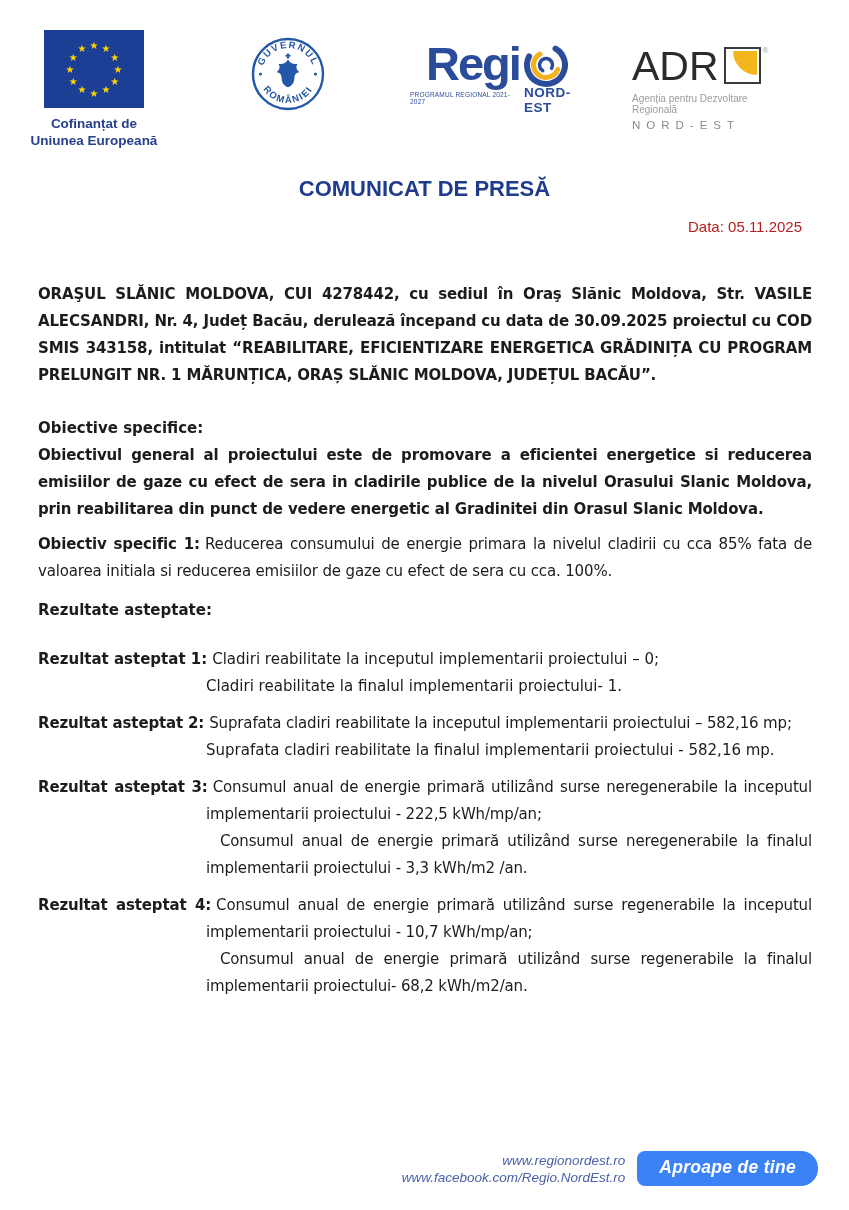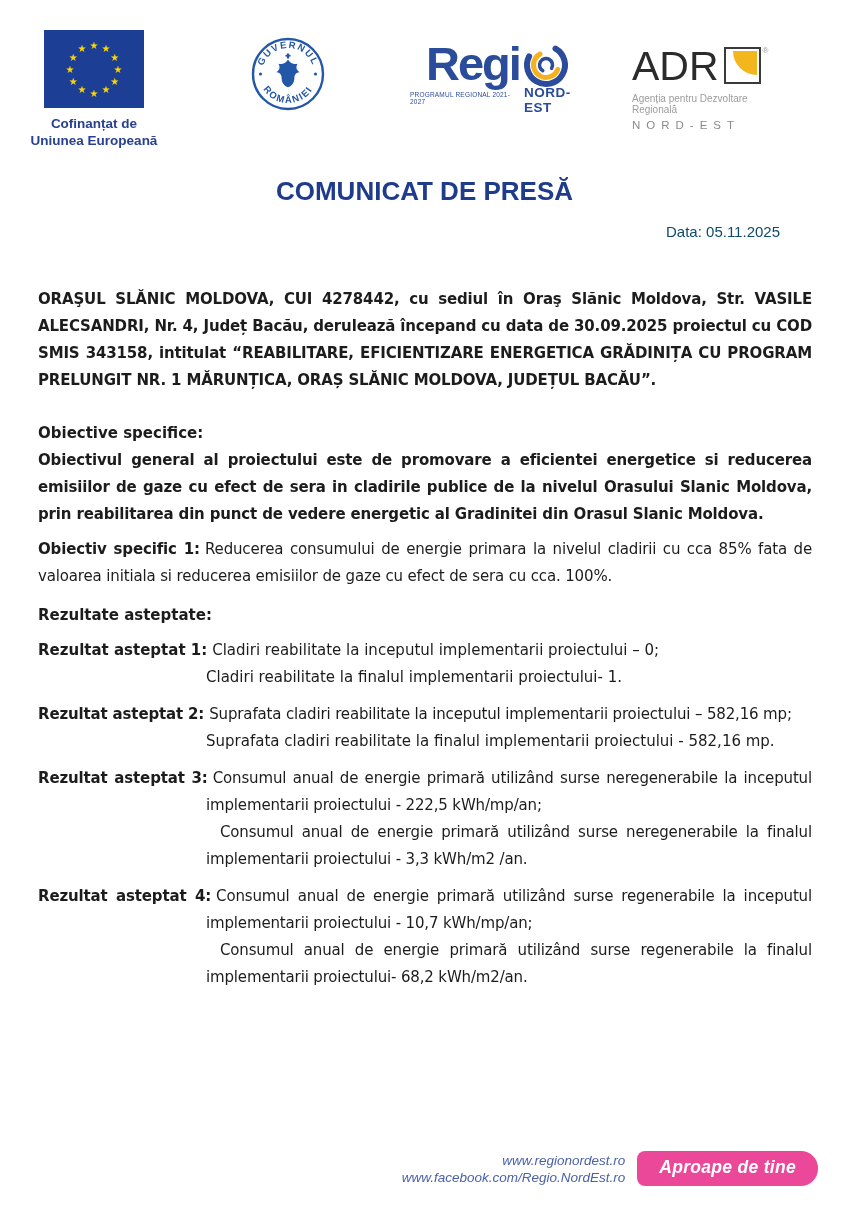--- a/index.html
+++ b/index.html
@@ -30,48 +30,48 @@
               border:2.5px solid #3a3a3a;margin-left:5px;margin-top:1px;background:#fff;}
   .adr-quarter{position:absolute;top:2px;right:2px;width:24px;height:24px;
                background:#F3B71D;border-radius:0 0 0 100%;}
   .adr-reg{font-family:"Liberation Sans",sans-serif;font-size:8px;color:#9a9a9a;margin-left:2px;}
   .adr-sub{margin-top:6px;font-family:"Liberation Sans",sans-serif;font-size:10px;color:#9c9c9c;}
   .adr-region{margin-top:4px;font-family:"Liberation Sans",sans-serif;font-size:11.5px;
               color:#8a8a8a;letter-spacing:6px;}
 
   
   h1{margin:18px 0 0;text-align:center;font-family:"Liberation Sans",sans-serif;
-     font-weight:bold;font-size:26px;color:#1F3C8C;}
-  .date-line{margin-top:16px;text-align:right;padding-right:69px;
-             font-family:"Liberation Sans",sans-serif;font-size:15px;color:#0c4a6e;}
+     font-weight:bold;font-size:22px;color:#1F3C8C;}
+  .date-line{margin-top:16px;text-align:right;padding-right:47px;
+             font-family:"Liberation Sans",sans-serif;font-size:15px;color:#b91c1c;}
   .subtitle{margin:32px auto 0;max-width:745px;text-align:center;font-weight:normal;
             font-family:"Liberation Sans",sans-serif;font-size:17px;line-height:23px;color:#2E5FA8;}
 
   
   main{margin:46px 37px 0 38px;font-size:15px;line-height:27px;}
   main p{margin:0;}
   .just{text-align:justify;letter-spacing:-0.15px;}
   .bold{font-weight:bold;}
   .lbl{font-weight:bold;margin-right:5px;}
   .p1{margin-bottom:26px;}
   .p2{margin-bottom:8px;}
   .obj-para{margin-bottom:12px;}
-  .results-heading{margin-bottom:8px;}
+  .results-heading{margin-bottom:22px;}
   .rez{margin-bottom:10px;}
   .rez-last{margin-bottom:0;}
   .hang{padding-left:168px;text-indent:-168px;text-align:justify;letter-spacing:-0.15px;}
   .ind{padding-left:168px;}
   .ind-just{padding-left:168px;text-indent:14px;text-align:justify;letter-spacing:-0.15px;}
 
   
   footer{position:absolute;right:31px;bottom:24px;display:flex;align-items:center;}
   .links{text-align:right;font-family:"Liberation Sans",sans-serif;font-style:italic;
          font-size:13.5px;line-height:17px;color:#4A61A9;margin-right:12px;}
   .links a{color:inherit;text-decoration:none;cursor:pointer;}
-  .cta{background:#ec4899;color:#ffffff;font-family:"Liberation Sans",sans-serif;
+  .cta{background:#3b82f6;color:#ffffff;font-family:"Liberation Sans",sans-serif;
        font-style:italic;font-weight:bold;font-size:17.5px;letter-spacing:.3px;
        padding:6px 22px 8px;border-radius:8px 17px 17px 8px;cursor:pointer;}
 </style>
 </head>
 <body>
 
 <div class="page">
 
   <header>
 

